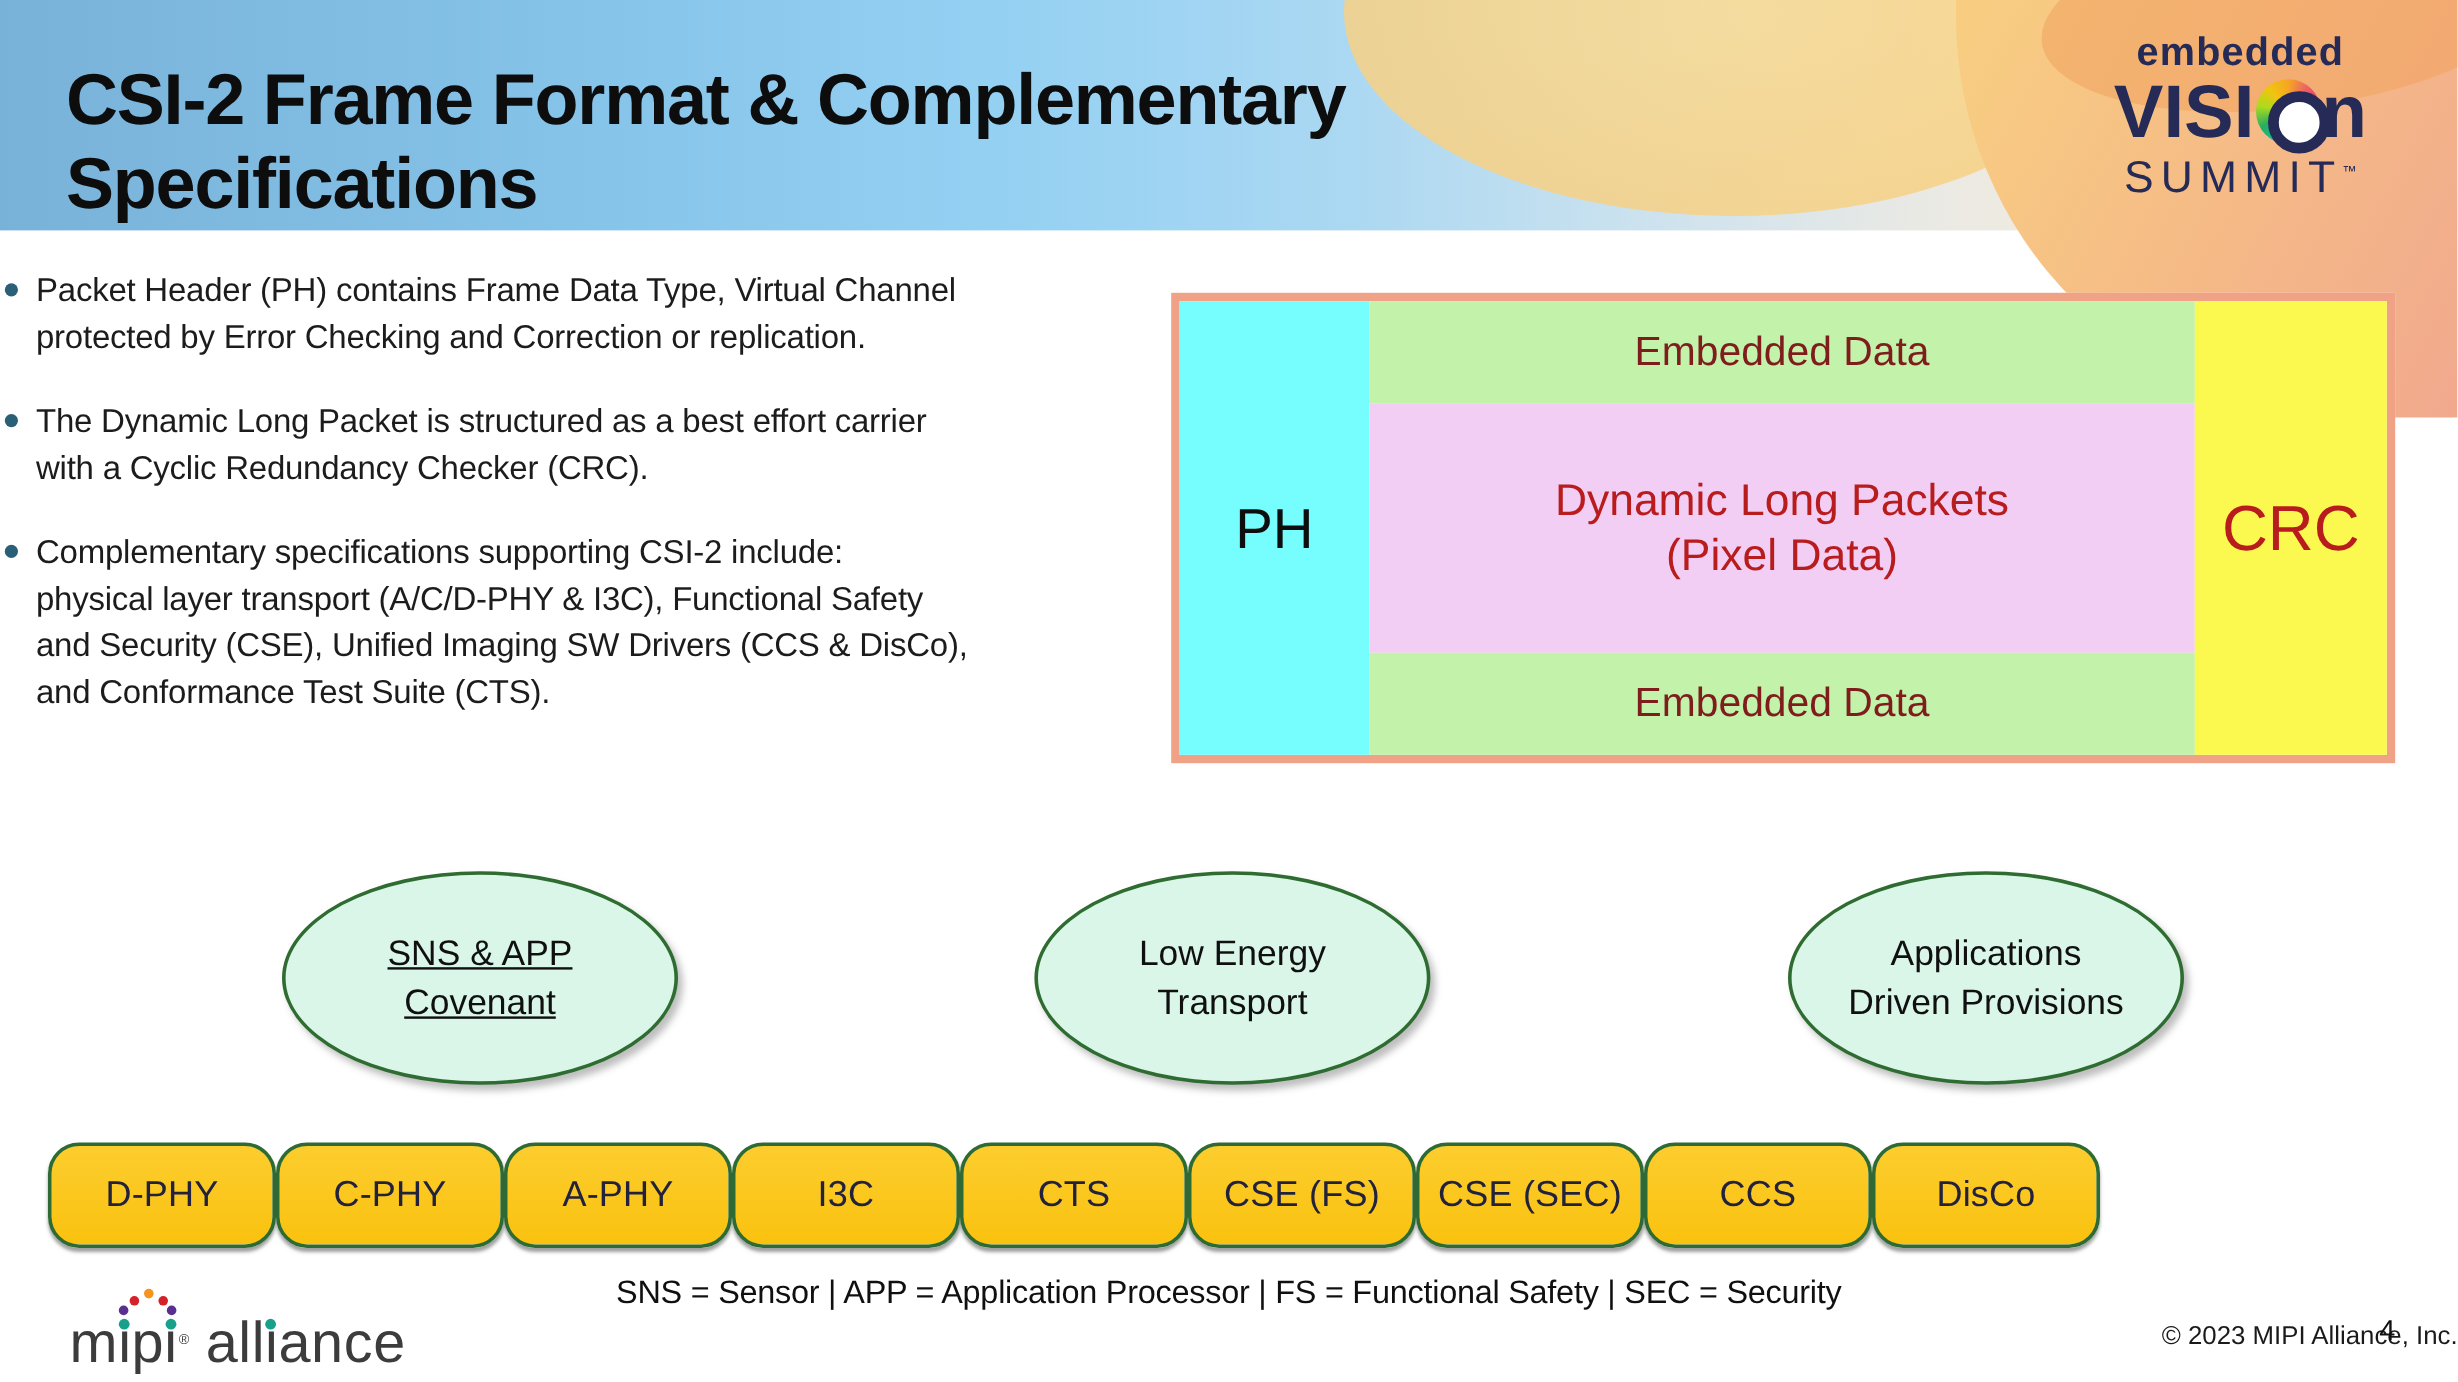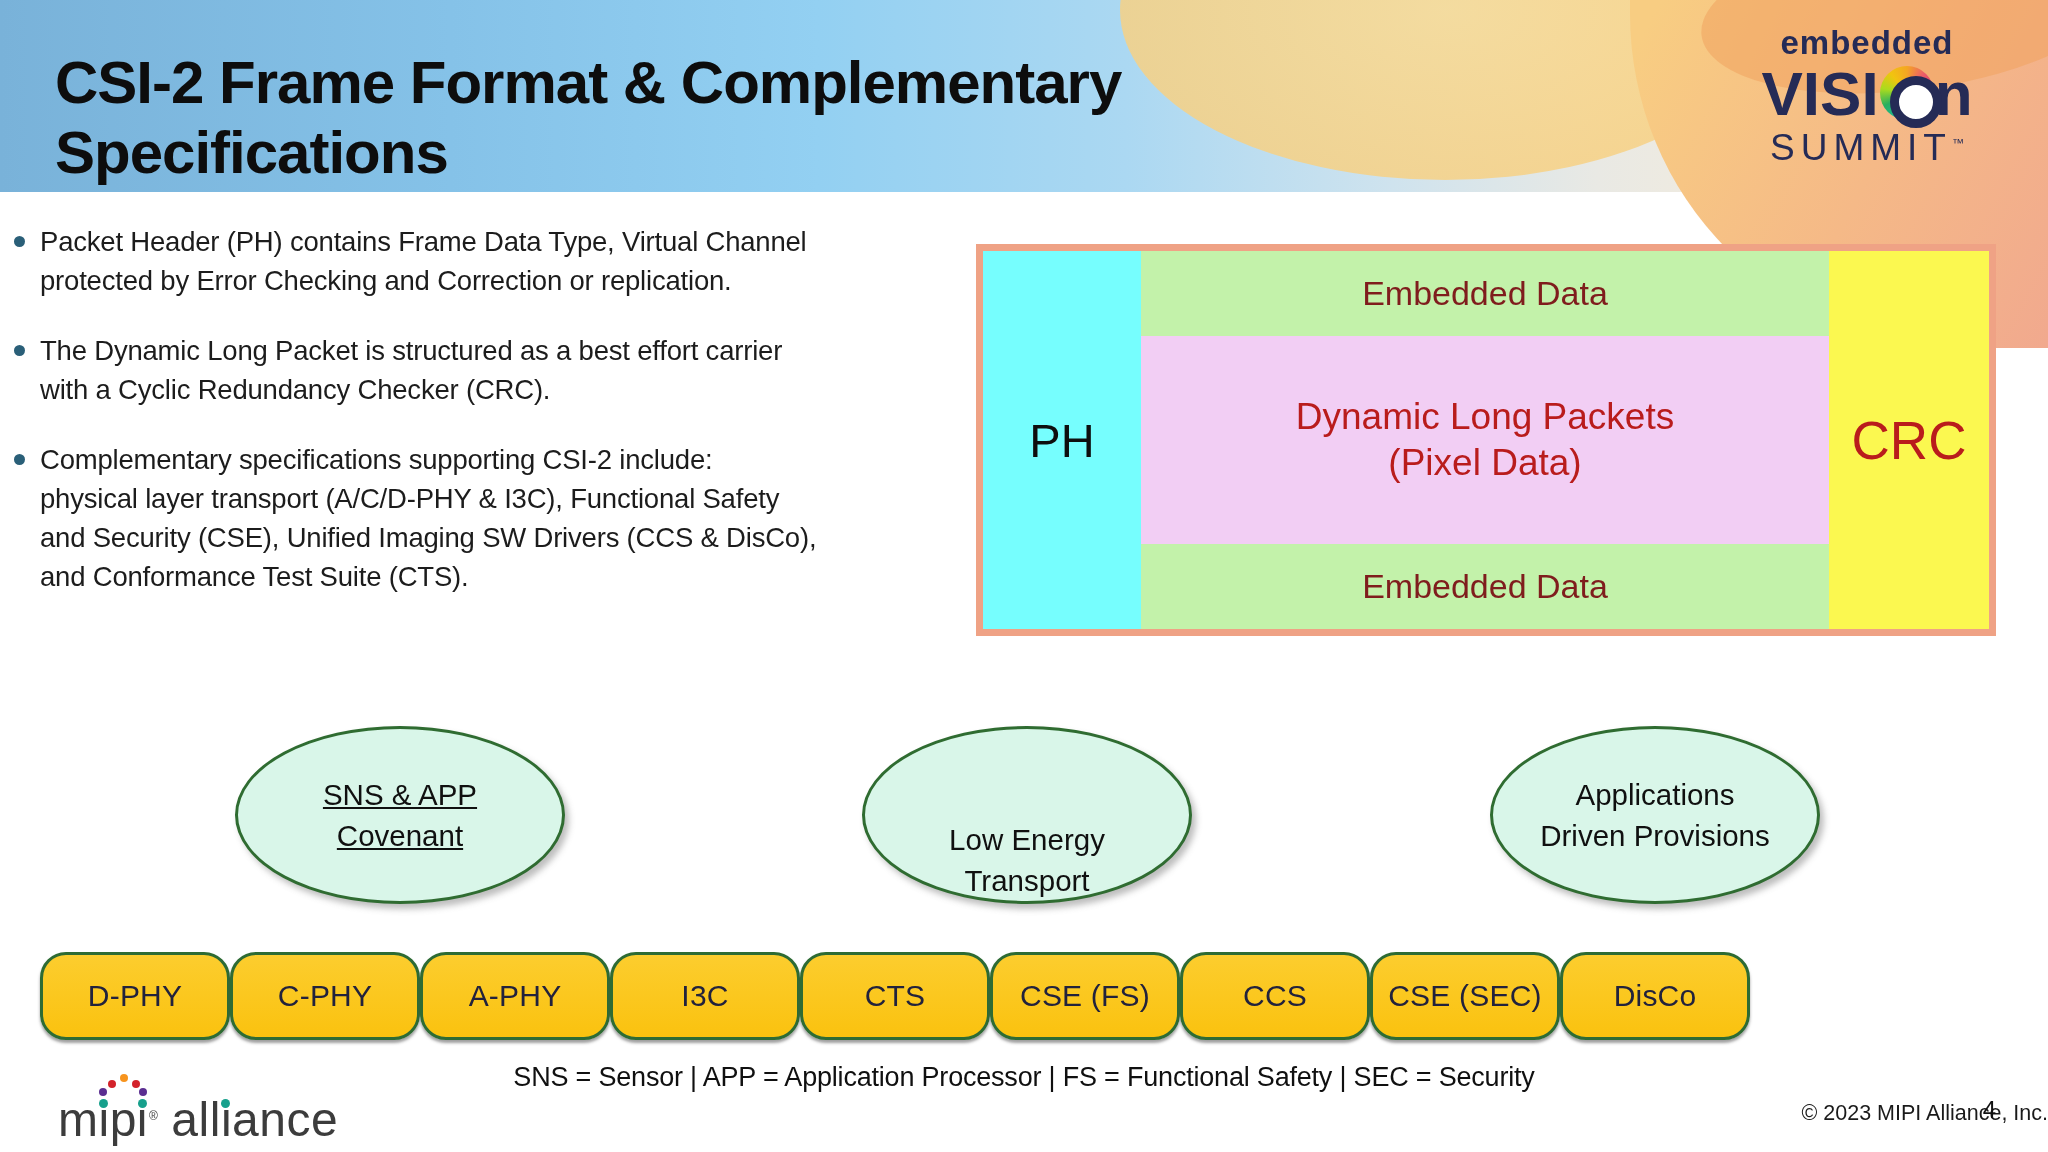--- a/index.html
+++ b/index.html
@@ -44,21 +44,21 @@
     background:conic-gradient(#f5a623,#ec5f67,#d6336c,#8e44ad,#2980b9,#1abc9c,#27ae60,#aadb1e,#f1c40f,#f5a623);
   }
   .ev-o::after{
     content:"";position:absolute;left:50%;top:50%;width:34px;height:34px;margin:-17px 0 0 -17px;
     border-radius:50%;background:#fff;border:9px solid #252b56;
   }
   .ev-line3{font-size:37px;font-weight:normal;letter-spacing:6px;line-height:1.2;}
   .ev-tm{font-size:12px;vertical-align:super;letter-spacing:0;}
 
   
-  .bullets{position:absolute;left:12px;top:222px;width:930px;z-index:6;}
+  .bullets{position:absolute;left:2px;top:222px;width:930px;z-index:6;}
   .bullet{
     position:relative;padding-left:28px;margin-bottom:31px;
     font-size:27.5px;line-height:39px;letter-spacing:-0.2px;color:#1c1c1c;white-space:pre-line;
   }
   .bullet::before{
     content:"";position:absolute;left:2px;top:14px;width:11px;height:11px;border-radius:50%;background:#2a5f78;
   }
 
   
   .frame-diagram{
@@ -78,21 +78,21 @@
   
   .ellipse{
     position:absolute;width:330px;height:178px;border-radius:50%;z-index:6;
     background:#d9f6e9;border:3px solid #2f6c31;
     box-shadow:4px 5px 6px rgba(110,110,110,.45);
     display:flex;align-items:center;justify-content:center;text-align:center;
     font-size:29.5px;line-height:41px;color:#101010;
   }
   .ellipse .txt{width:230px;}
   .ellipse-1{left:235px;top:726px;text-decoration:underline;}
-  .ellipse-2{left:862px;top:726px;align-items:flex-end;}
+  .ellipse-2{left:862px;top:726px;}
   .ellipse-3{left:1490px;top:726px;}
 
   
   .spec-row{
     position:absolute;left:40px;top:952px;width:1950px;height:88px;z-index:6;
     display:flex;justify-content:flex-start;
   }
   .spec-box{
     width:190px;height:88px;border-radius:26px;
     background:linear-gradient(180deg,#fccd2e 0%,#fac20f 100%);
@@ -175,22 +175,22 @@
     <div class="txt">Applications Driven Provisions</div>
   </div>
 
   <div class="spec-row">
     <div class="spec-box">D-PHY</div>
     <div class="spec-box">C-PHY</div>
     <div class="spec-box">A-PHY</div>
     <div class="spec-box">I3C</div>
     <div class="spec-box">CTS</div>
     <div class="spec-box">CSE (FS)</div>
+    <div class="spec-box">CSE (SEC)</div>
     <div class="spec-box">CCS</div>
-    <div class="spec-box">CSE (SEC)</div>
     <div class="spec-box">DisCo</div>
   </div>
 
   <div class="legend-line">SNS = Sensor | APP = Application Processor | FS = Functional Safety | SEC = Security</div>
   <div class="copyright-line">© 2023 MIPI Alliance, Inc.</div>
   <div class="page-number">4</div>
 
   <div class="mipi-logo">
     <div class="mipi-text">
       <span>mipi</span>

